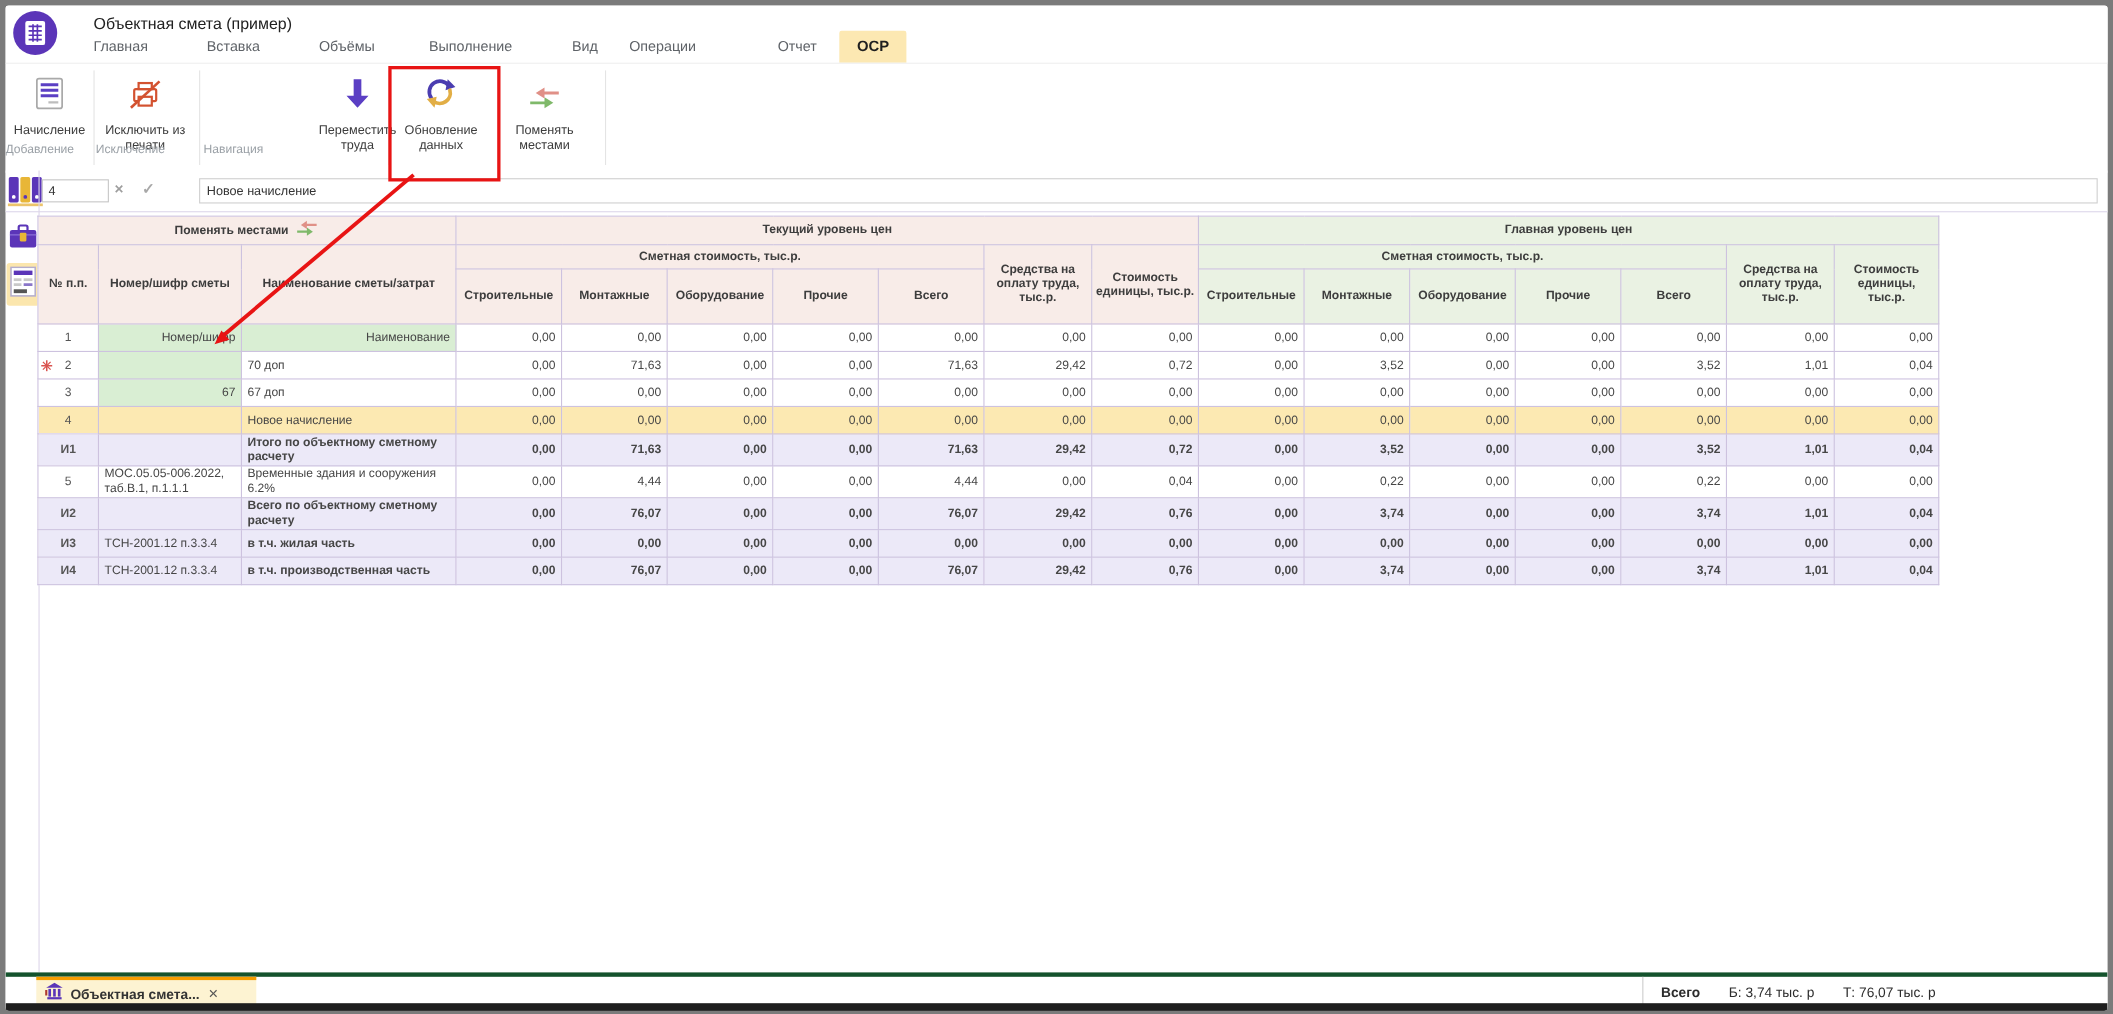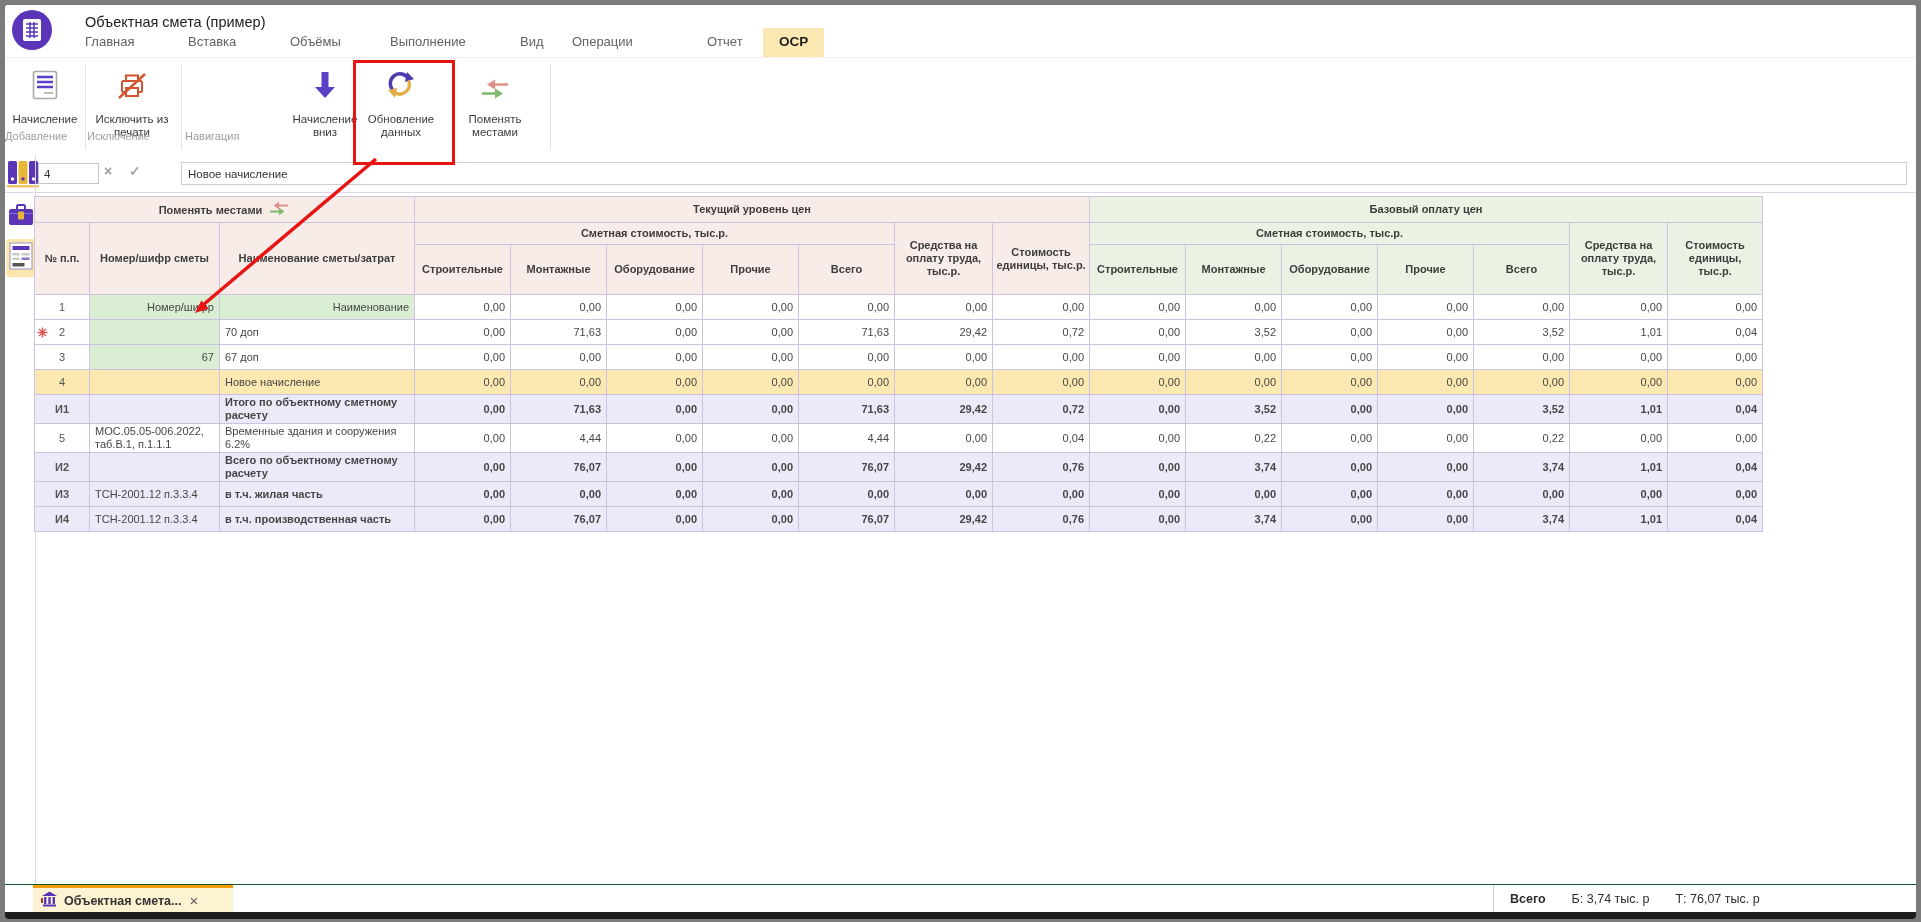--- a/index.html
+++ b/index.html
@@ -58,21 +58,21 @@
   td.code,td.name{text-align:left;}
   td.val{text-align:right;}
   tr.r-total{background:#ece9f8;}
   tr.r-total td{font-weight:bold;}
   tr.r-total td.code{font-weight:normal;}
   tr.r-yellow{background:#fce9b2;}
   td.green{background:#d9eed3;text-align:right;}
   .marker{position:absolute;left:2px;top:50%;margin-top:-5px;line-height:0;}
   .swapmini{vertical-align:-2px;margin-left:6px;}
   
-  .tabbar{position:absolute;left:0;top:879px;width:100%;height:28px;background:#fff;border-top:1px solid #14532d;}
+  .tabbar{position:absolute;left:0;top:879px;width:100%;height:28px;background:#fff;border-top:4px solid #14532d;}
   .doc-tab{position:absolute;left:28px;top:0;width:184px;height:25px;background:#fdf3d2;
     border-top:3px solid #f59d00;display:flex;align-items:center;gap:6px;padding:0 8px;cursor:pointer;}
   .doc-tab-label{font-size:12.5px;font-weight:bold;color:#333;white-space:nowrap;}
   .doc-close{font-size:15px;color:#555;margin-left:2px;cursor:pointer;line-height:1;}
   .statusbar{position:absolute;left:1488px;top:0;height:28px;display:flex;align-items:center;
     gap:26px;border-left:1px solid #cccccc;padding-left:16px;}
   .st-b{font-size:12.5px;font-weight:bold;color:#2d2d2d;}
   .st-t{font-size:12.5px;color:#2d2d2d;}
   .dark-strip{position:absolute;left:0;top:907px;width:100%;height:7px;background:#1e1e1e;}
 </style>
@@ -130,21 +130,21 @@
         </svg>
       </span>
       <span class="rlabel">Исключить из печати</span>
     </div>
     <div class="rbtn" style="left:276px;width:88px">
       <span class="ricon">
         <svg width="28" height="30" viewBox="0 0 28 30">
           <polygon points="14,28 24,17 17.5,17 17.5,2 10.5,2 10.5,17 4,17" fill="#5b3fc4"></polygon>
         </svg>
       </span>
-      <span class="rlabel">Начисление вниз</span>
+      <span class="rlabel">Переместить труда</span>
     </div>
     <div class="rbtn" style="left:352px;width:88px">
       <span class="ricon">
         <svg width="30" height="30" viewBox="0 0 30 30">
           <path d="M 6 19 A 9.5 9.5 0 0 1 22 8" fill="none" stroke="#4b3db0" stroke-width="3.4" stroke-linecap="round"></path>
           <polygon points="21,2 28,9 19,12" fill="#4b3db0"></polygon>
           <path d="M 23 12 A 9.5 9.5 0 0 1 8 22" fill="none" stroke="#e2ae45" stroke-width="3.4" stroke-linecap="round"></path>
           <polygon points="9,28 2,20 11,18" fill="#e2ae45"></polygon>
         </svg>
       </span>
@@ -235,21 +235,21 @@
         <tr class="h1">
           <th class="pink" colspan="3">
             <span>Поменять местами</span><span class="swapmini"><svg width="22" height="15" viewBox="0 0 32 22">
                   <line x1="3" y1="15.5" x2="17" y2="15.5" stroke="#7fb96a" stroke-width="3"></line>
                   <polygon points="16,10 24,15.5 16,21" fill="#7fb96a"></polygon>
                   <line x1="29" y1="6.5" x2="15" y2="6.5" stroke="#e09087" stroke-width="3"></line>
                   <polygon points="16,1 8,6.5 16,12" fill="#e09087"></polygon>
                 </svg></span>
           </th>
           <th class="pink" colspan="7">Текущий уровень цен</th>
-          <th class="grn" colspan="7">Базовый оплату цен</th>
+          <th class="grn" colspan="7">Главная уровень цен</th>
         </tr>
         <tr class="h2">
           <th class="pink" rowspan="2">№ п.п.</th>
           <th class="pink" rowspan="2">Номер/шифр сметы</th>
           <th class="pink" rowspan="2">Наименование сметы/затрат</th>
           <th class="pink" colspan="5">Сметная стоимость, тыс.р.</th>
           <th class="pink" rowspan="2">Средства на оплату труда, тыс.р.</th>
           <th class="pink" rowspan="2">Стоимость единицы, тыс.р.</th>
           <th class="grn" colspan="5">Сметная стоимость, тыс.р.</th>
           <th class="grn" rowspan="2">Средства на оплату труда, тыс.р.</th>

